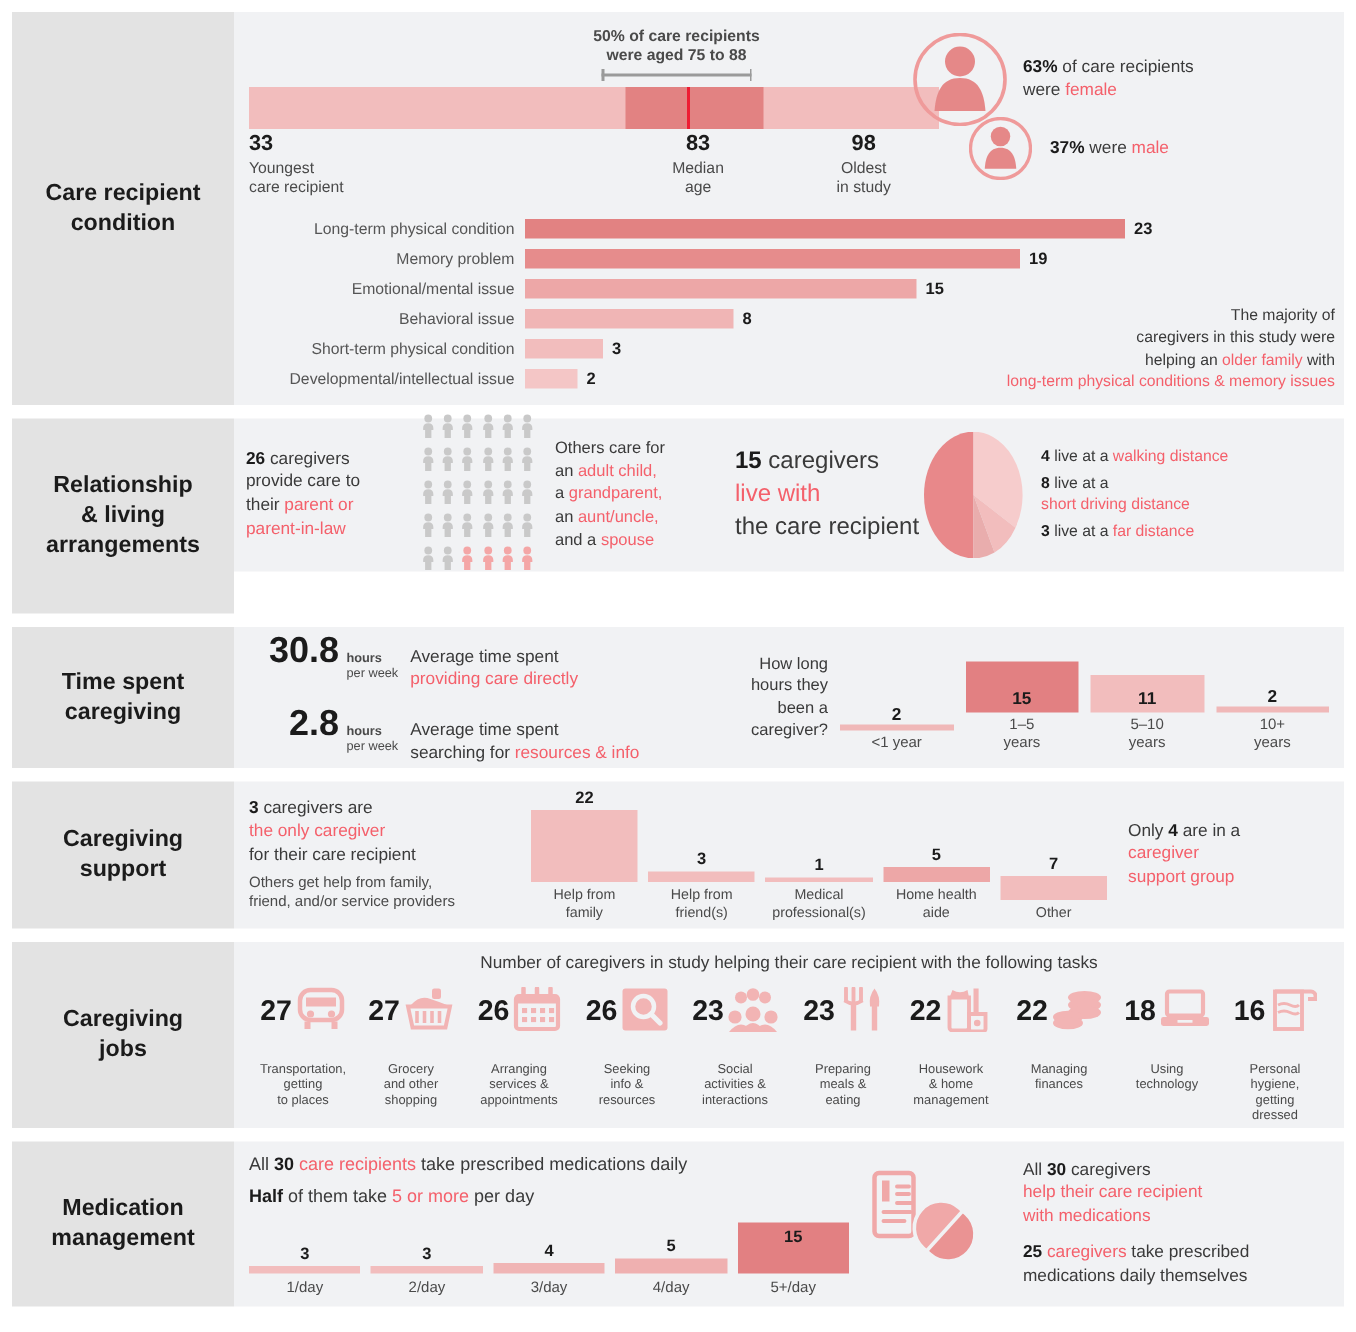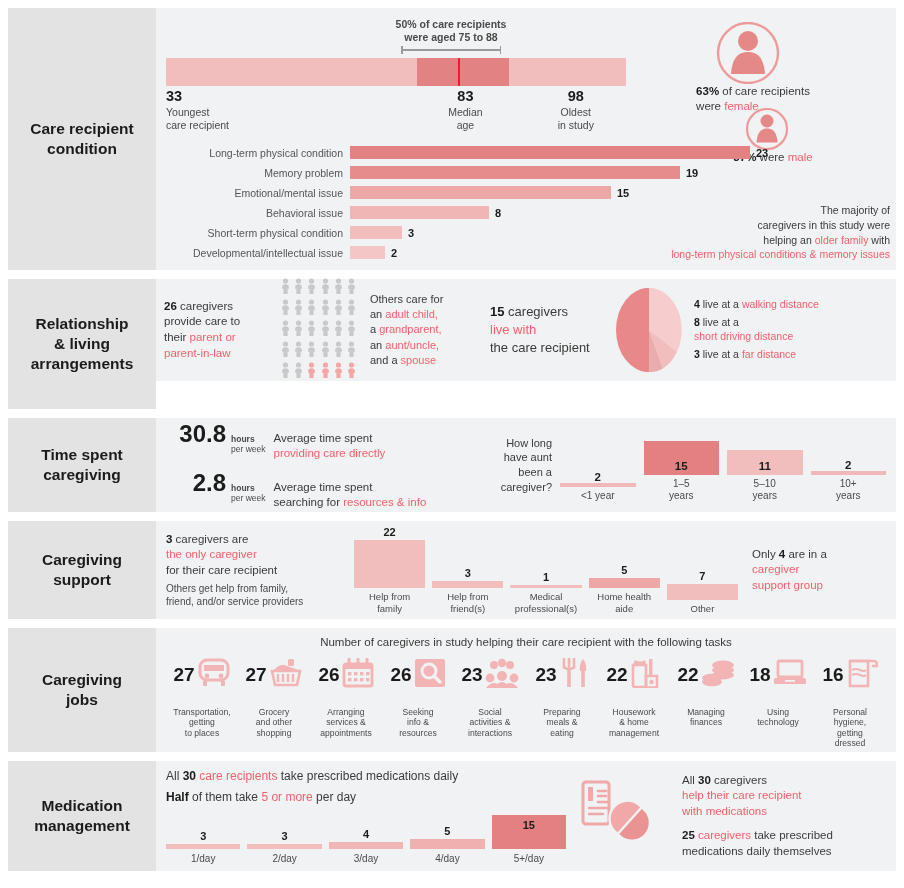--- a/index.html
+++ b/index.html
@@ -33,39 +33,39 @@
   .annot-brkt:after { content:""; position:absolute; left:0; top:0; width:1.5px; height:8px; background:#9a9a9a; }
   .annot-brkt i { position:absolute; right:0; top:0; width:1.5px; height:8px; background:#9a9a9a; display:block; }
   .agebar { position: relative; height: 28px; background: #f2bdbd; }
   .agebar .iqr { position: absolute; top: 0; bottom: 0; background: #e28282; }
   .agebar .median { position: absolute; top: 0; bottom: 0; width: 2px; background: #ee1c33; }
   .age-ticks { position: relative; height: 48px; }
   .age-tick { position: absolute; top: 2px; font-size: 10.5px; line-height: 1.22; color: #4a4a4a; }
   .age-tick b { display: block; font-size: 14.5px; color: #1b1b1b; }
 
   .gender-wrap { position: absolute; right: 8px; top: 14px; width: 280px; }
-  .gender-row { display: flex; align-items: center; flex-direction: column; }
+  .gender-row { display: flex; align-items: center; }
   .gender-txt { font-size: 11.5px; line-height: 1.3; color: #3a3a3a; }
 
   .cond-chart { position: absolute; left: 4px; top: 136px; width: 660px; }
   .cond-row { display: flex; align-items: center; height: 17px; margin-bottom: 3px; }
   .cond-lab { width: 190px; text-align: right; font-size: 10.5px; color: #555; padding-right: 7px; }
   .cond-bar { height: 13px; }
   .cond-val { font-size: 11px; font-weight: bold; color: #1b1b1b; padding-left: 6px; }
 
   .majority { position: absolute; right: 6px; bottom: 8px; width: 300px; text-align: right;
               font-size: 10.5px; line-height: 1.4; color: #3a3a3a; }
 
   
   .s2 .sec-label { height: 130px; }
   .s2 .sec-body { height: 102px; display: flex; align-items: center; padding: 6px 8px; }
   .r2-txt { width: 112px; font-size: 11.5px; line-height: 1.35; }
   .picto { width: 86px; display: grid; grid-template-columns: repeat(6, 1fr); gap: 1px; padding: 0 4px; }
   .r2-others { width: 112px; font-size: 11px; line-height: 1.38; padding-left: 8px;}
-  .r2-livewith { width: 140px; font-size: 13px; line-height: 1.38; padding-left: 16px;}
+  .r2-livewith { width: 140px; font-size: 16px; line-height: 1.38; padding-left: 16px;}
   .pie-wrap { width: 70px; display: flex; align-items: center; justify-content: center; }
   .r2-dist { flex: 1; padding-left: 10px; font-size: 10.5px; line-height: 1.32; }
   .r2-dist div { margin: 4px 0; }
 
   
   .s3 .sec-label { height: 94px; }
   .s3 .sec-body { height: 94px; display: flex; align-items: center; padding: 6px 10px; }
   .hours-block { width: 320px; }
   .hours-row { display: flex; align-items: baseline; margin: 8px 0; }
   .hours-num { font-size: 24px; font-weight: bold; color: #1b1b1b; width: 60px; text-align: right; }
@@ -429,21 +429,21 @@
           </div>
           <div class="hours-desc">
             <span>Average time spent</span><br>
             <span>searching for </span><span class="pink">resources &amp; info</span>
           </div>
         </div>
       </div>
 
       <div class="howlong">
         <div>How long</div>
-        <div>have aunt</div>
+        <div>hours they</div>
         <div>been a</div>
         <div>caregiver?</div>
       </div>
 
       <div class="tenure">
         <div class="ten-col">
           <div class="ten-val">2</div>
           <div class="ten-bar" style="height:4px;background:#f0b8b8;"></div>
           <div class="ten-lab"><span>&lt;1 year</span></div>
         </div>

